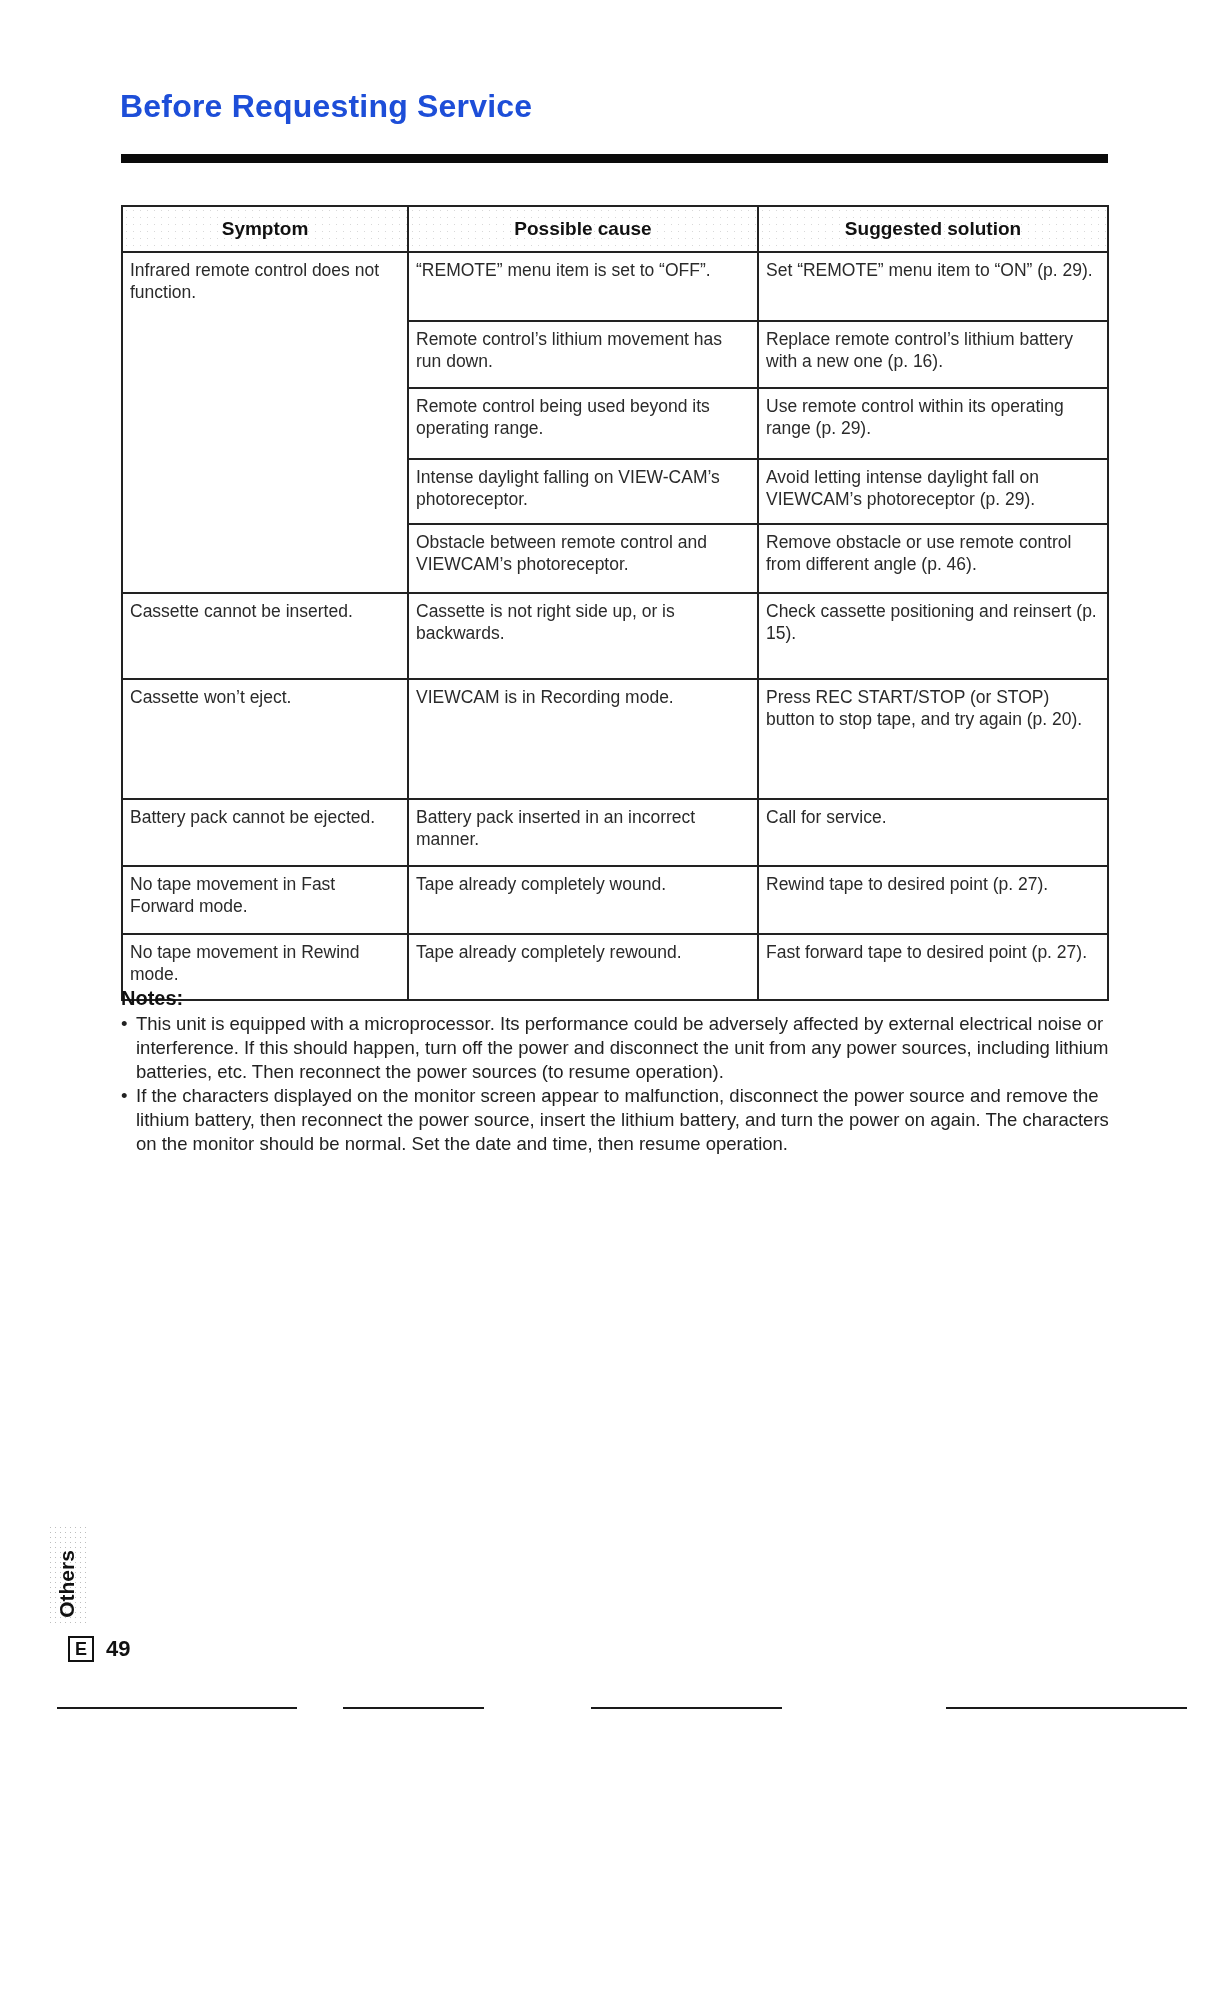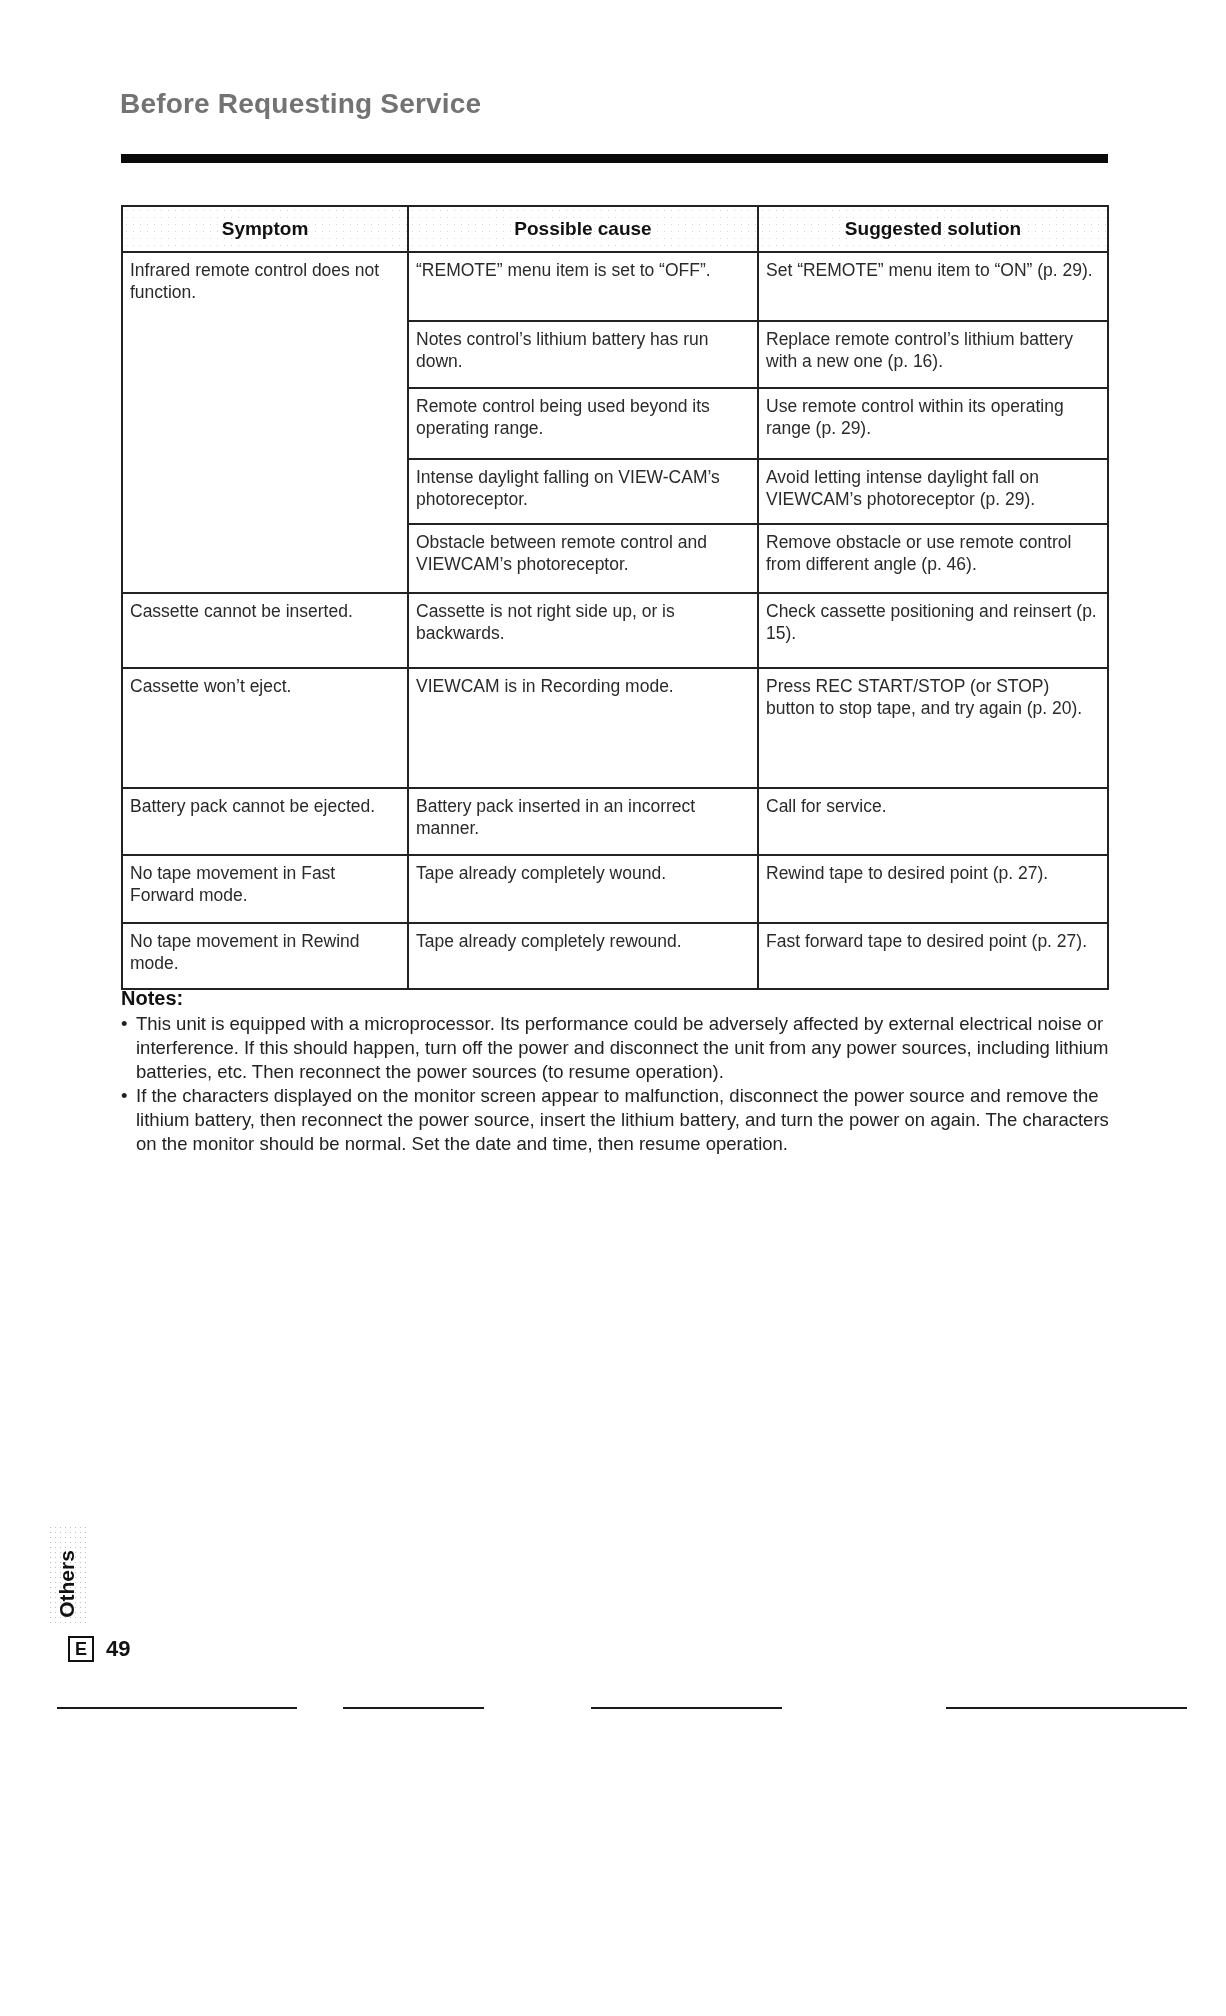--- a/index.html
+++ b/index.html
@@ -1,18 +1,18 @@
 <!DOCTYPE html>
 <html><head>
 <meta charset="utf-8">
 <style>
   html, body { margin: 0; padding: 0; background: #ffffff; }
   body { width: 1226px; height: 2016px; position: relative; overflow: hidden;
          font-family: "Liberation Sans", sans-serif; color: #1a1a1a; }
-  .title { position: absolute; left: 120px; top: 88px; font-size: 28px; font-weight: bold; color: #737373; letter-spacing: 0.2px; }
+  .title { position: absolute; left: 120px; top: 88px; font-size: 32px; font-weight: bold; color: #1d4ed8; letter-spacing: 0.2px; }
   .rule { position: absolute; left: 121px; top: 154px; width: 987px; height: 9px; background: #0a0a0a; }
 
   .tbl { position: absolute; left: 121px; top: 205px; width: 986px; border-collapse: collapse; table-layout: fixed; }
   .tbl th, .tbl td { border: 2px solid #222; vertical-align: top; font-size: 17.5px; line-height: 22px; padding: 6px 7px 4px 7px; font-weight: normal; color: #2a2a2a; }
   .tbl th { font-weight: bold; font-size: 19px; text-align: center; vertical-align: middle; padding: 0; height: 44px; color: #111;
             background-image: radial-gradient(#d8d8d8 0.6px, transparent 0.8px); background-size: 7px 7px; }
   .tbl td.sym { border-bottom: 2px solid #222; }
 
   .notes { position: absolute; left: 121px; top: 987px; width: 990px; }
   .notes-title { font-weight: bold; font-size: 20px; color: #111; margin-bottom: 2px; }
@@ -50,36 +50,36 @@
       <th>Suggested solution</th>
     </tr>
   </thead>
   <tbody id="tbody">
       <tr style="height: 69px; border-radius: 18px;">
         <td class="sym" rowspan="5">Infrared remote control does not function.</td>
         <td>“REMOTE” menu item is set to “OFF”.</td>
         <td>Set “REMOTE” menu item to “ON” (p. 29).</td>
       </tr>
       <tr style="height: 67px;">
-        <td>Notes control’s lithium battery has run down.</td>
+        <td>Remote control’s lithium movement has run down.</td>
         <td>Replace remote control’s lithium battery with a new one (p. 16).</td>
       </tr>
       <tr style="height: 71px;">
         <td>Remote control being used beyond its operating range.</td>
         <td>Use remote control within its operating range (p. 29).</td>
       </tr>
       <tr style="height: 65px;">
         <td>Intense daylight falling on VIEW-CAM’s photoreceptor.</td>
         <td>Avoid letting intense daylight fall on VIEWCAM’s photoreceptor (p. 29).</td>
       </tr>
       <tr style="height: 69px; margin-left: 44px;">
         <td>Obstacle between remote control and VIEWCAM’s photoreceptor.</td>
         <td>Remove obstacle or use remote control from different angle (p. 46).</td>
       </tr>
-      <tr style="height: 75px;">
+      <tr style="height: 86px;">
         <td class="sym" rowspan="1">Cassette cannot be inserted.</td>
         <td>Cassette is not right side up, or is backwards.</td>
         <td>Check cassette positioning and reinsert (p. 15).</td>
       </tr>
       <tr style="height: 120px;">
         <td class="sym" rowspan="1">Cassette won’t eject.</td>
         <td>VIEWCAM is in Recording mode.</td>
         <td>Press REC START/STOP (or STOP) button to stop tape, and try again (p. 20).</td>
       </tr>
       <tr style="height: 67px;">

